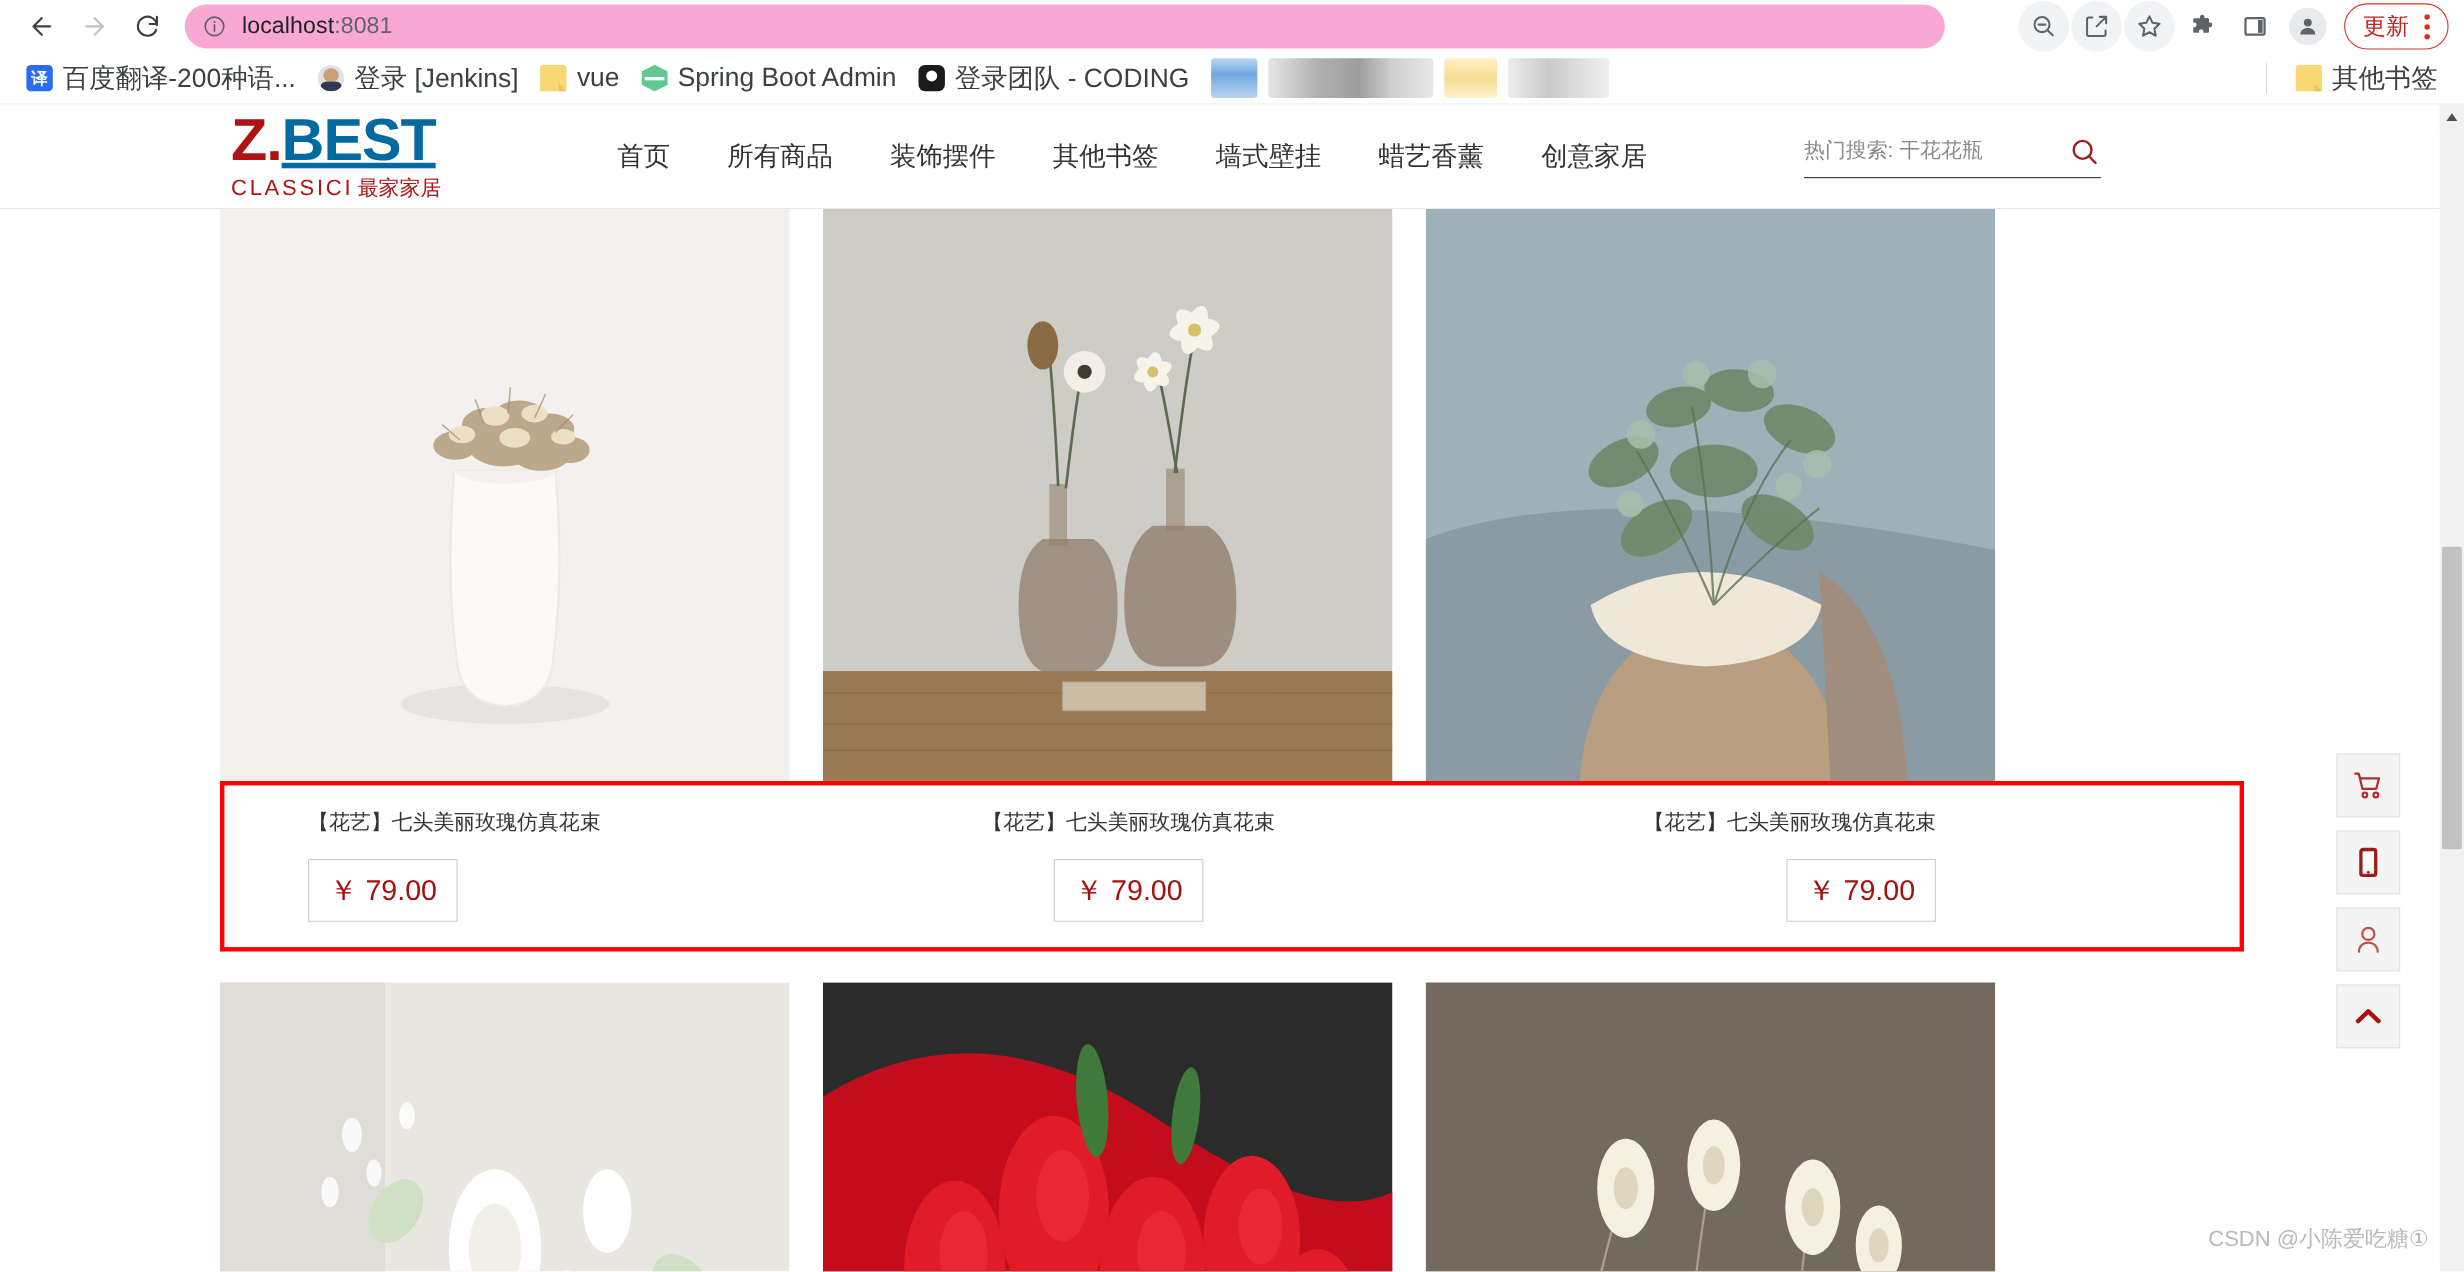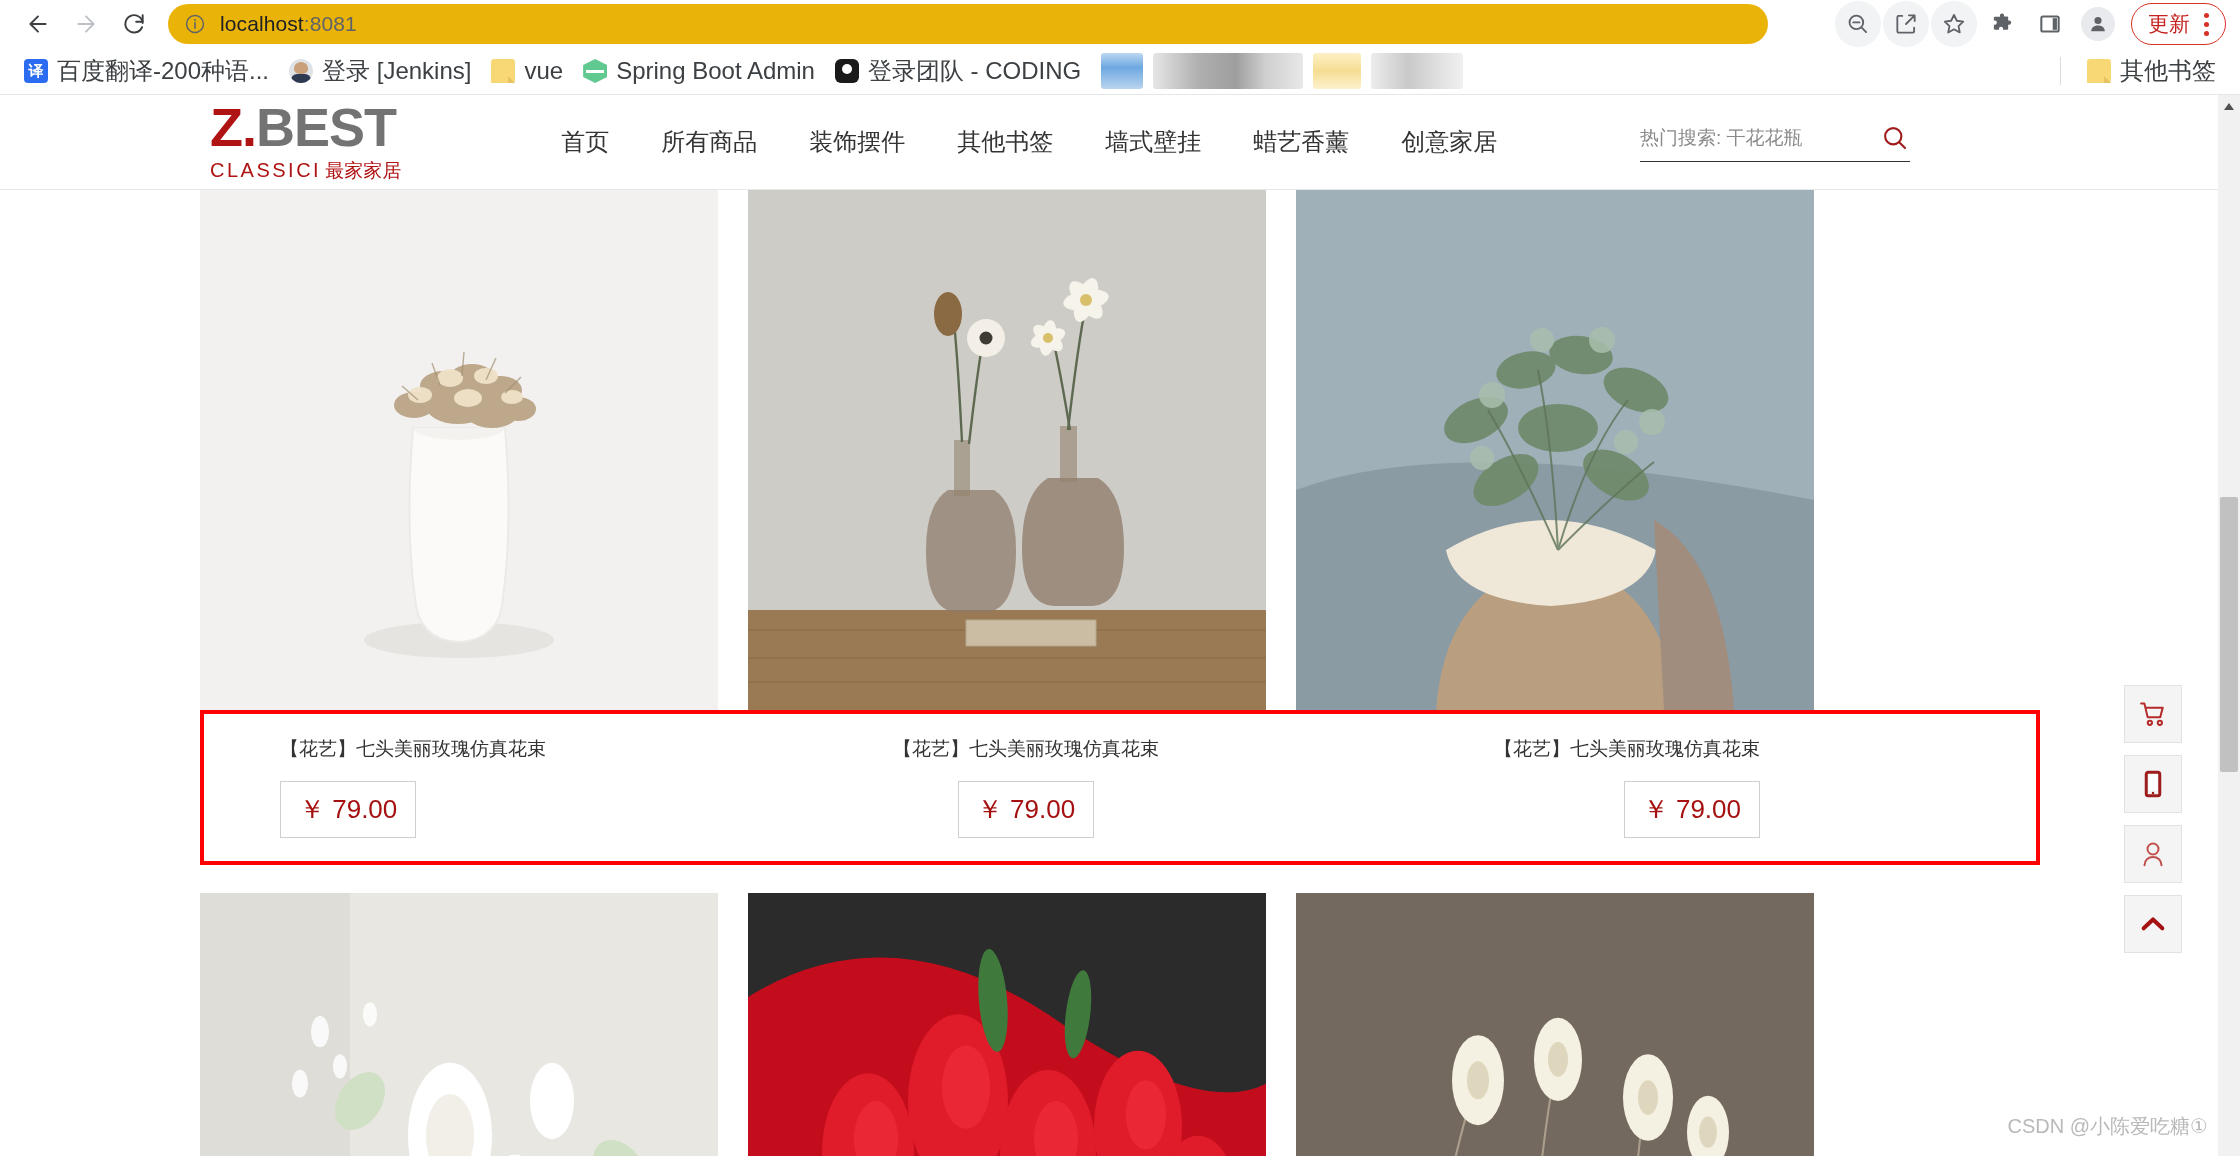--- a/index.html
+++ b/index.html
@@ -18,21 +18,21 @@
     padding: 0 14px; background: #ffffff; position: relative;
   }
   .nav-btn {
     width: 48px; height: 48px; display: flex; align-items: center;
     justify-content: center; border-radius: 50%;
   }
   .nav-btn svg { display: block; }
 
   .omnibox {
     flex: 0 0 auto; width: 1600px; height: 40px; margin-left: 10px;
-    background: #eab308; border-radius: 20px; display: flex;
+    background: #f9a8d4; border-radius: 20px; display: flex;
     align-items: center; padding: 0 16px;
   }
   .omni-info { margin-right: 14px; display:flex; align-items:center; }
   .omni-text {
     font-size: 21px; color: #202124; letter-spacing: .1px;
     font-family: "Liberation Sans", sans-serif; white-space: nowrap;
   }
   .omni-text .port { color: #5f6368; }
 
   .toolbar-right { display: flex; align-items: center; margin-left: auto; gap: 2px; }
@@ -129,21 +129,21 @@
     height: 95px; display: flex; align-items: center;
     border-bottom: 1px solid #e8e8e8; padding-left: 210px; padding-right: 40px;
     position: relative;
   }
   .logo { display: flex; flex-direction: column; gap: 4px; }
   .logo-top {
     font-size: 54px; font-weight: bold; letter-spacing: -1px; line-height: 1;
     font-family: "Liberation Sans", sans-serif;
   }
   .logo-z { color: #b01313; }
-  .logo-best { color: #737373; }
+  .logo-best { color: #0369a1; text-decoration: underline; }
   .logo-sub {
     font-size: 20px; color: #b01313; letter-spacing: 2.5px;
     font-family: "Liberation Sans", sans-serif; display:flex; align-items:baseline; gap:4px;
   }
   .logo-sub-cn { letter-spacing: 0px; font-size: 19px; }
 
   .main-nav { display: flex; align-items: center; gap: 52px; margin-left: 160px; }
   .nav-item {
     font-size: 24px; color: #333; white-space: nowrap;
     font-family: "Liberation Sans", "DejaVu Sans", sans-serif;

